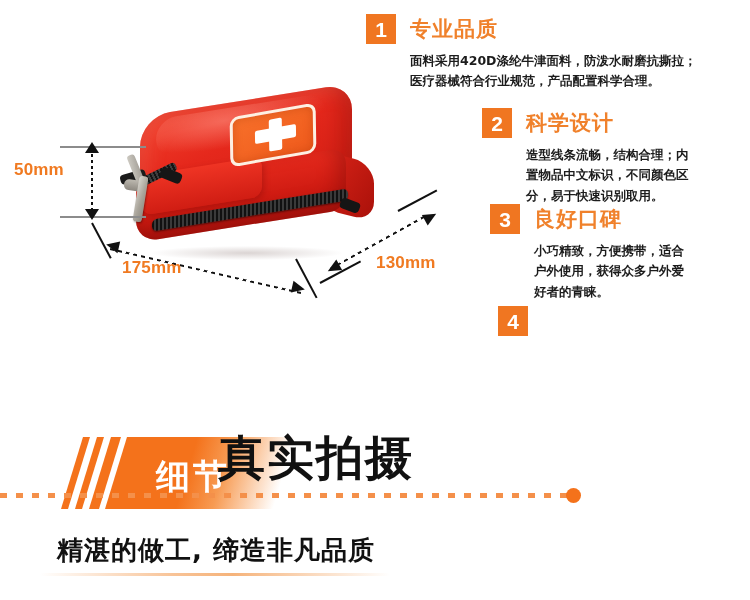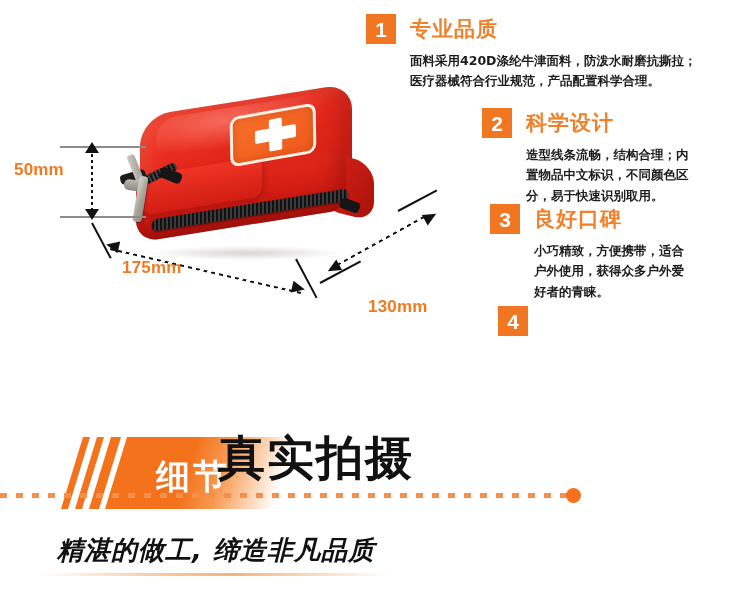--- a/index.html
+++ b/index.html
@@ -102,21 +102,21 @@
     background:radial-gradient(ellipse at 50% 50%,rgba(90,60,55,.22),rgba(255,255,255,0) 72%);
   }
 
   
   .dim-label{
     position:absolute;color:#F07A21;font-size:17px;font-weight:bold;
     letter-spacing:.2px;white-space:nowrap;
   }
   .lbl-50{left:14px;top:160px;}
   .lbl-175{left:122px;top:258px;}
-  .lbl-130{left:368px;top:253px;margin-top:44px;}
+  .lbl-130{left:376px;top:253px;}
 
   .ext-line{position:absolute;background:#8c8c8c;height:2px;}
   .ext-h1{left:60px;top:146px;width:86px;}
   .ext-h2{left:60px;top:216px;width:86px;}
 
   .v-dim{position:absolute;left:91px;top:148px;width:2px;height:68px;
     background:repeating-linear-gradient(180deg,#111 0 3px,transparent 3px 6px);}
   .arw{position:absolute;width:0;height:0;}
   .arw-up{left:85px;top:142px;border-left:7px solid transparent;border-right:7px solid transparent;border-bottom:11px solid #111;}
   .arw-dn{left:85px;top:209px;border-left:7px solid transparent;border-right:7px solid transparent;border-top:11px solid #111;}
@@ -191,21 +191,20 @@
   .dots{
     position:absolute;left:0;top:78px;width:572px;height:5px;
     background:repeating-linear-gradient(90deg,#F4904A 0 7px,transparent 7px 16px);
   }
   .end-dot{position:absolute;left:566px;top:73px;width:15px;height:15px;border-radius:50%;background:#F4721B;}
 
   .sub-title{
     position:absolute;left:57px;top:118px;
     font-size:26px;font-weight:bold;color:#111;letter-spacing:1px;
     font-family:"DejaVu Sans","Liberation Sans",sans-serif;
-    font-style:italic;
   }
   .sub-rule{
     position:absolute;left:40px;top:158px;width:350px;height:3px;
     background:linear-gradient(90deg,rgba(244,114,27,0) 0%,#F4A35F 38%,#F08A33 55%,rgba(244,114,27,0) 100%);
     opacity:.65;
   }
 </style>
 </head>
 <body>
 

